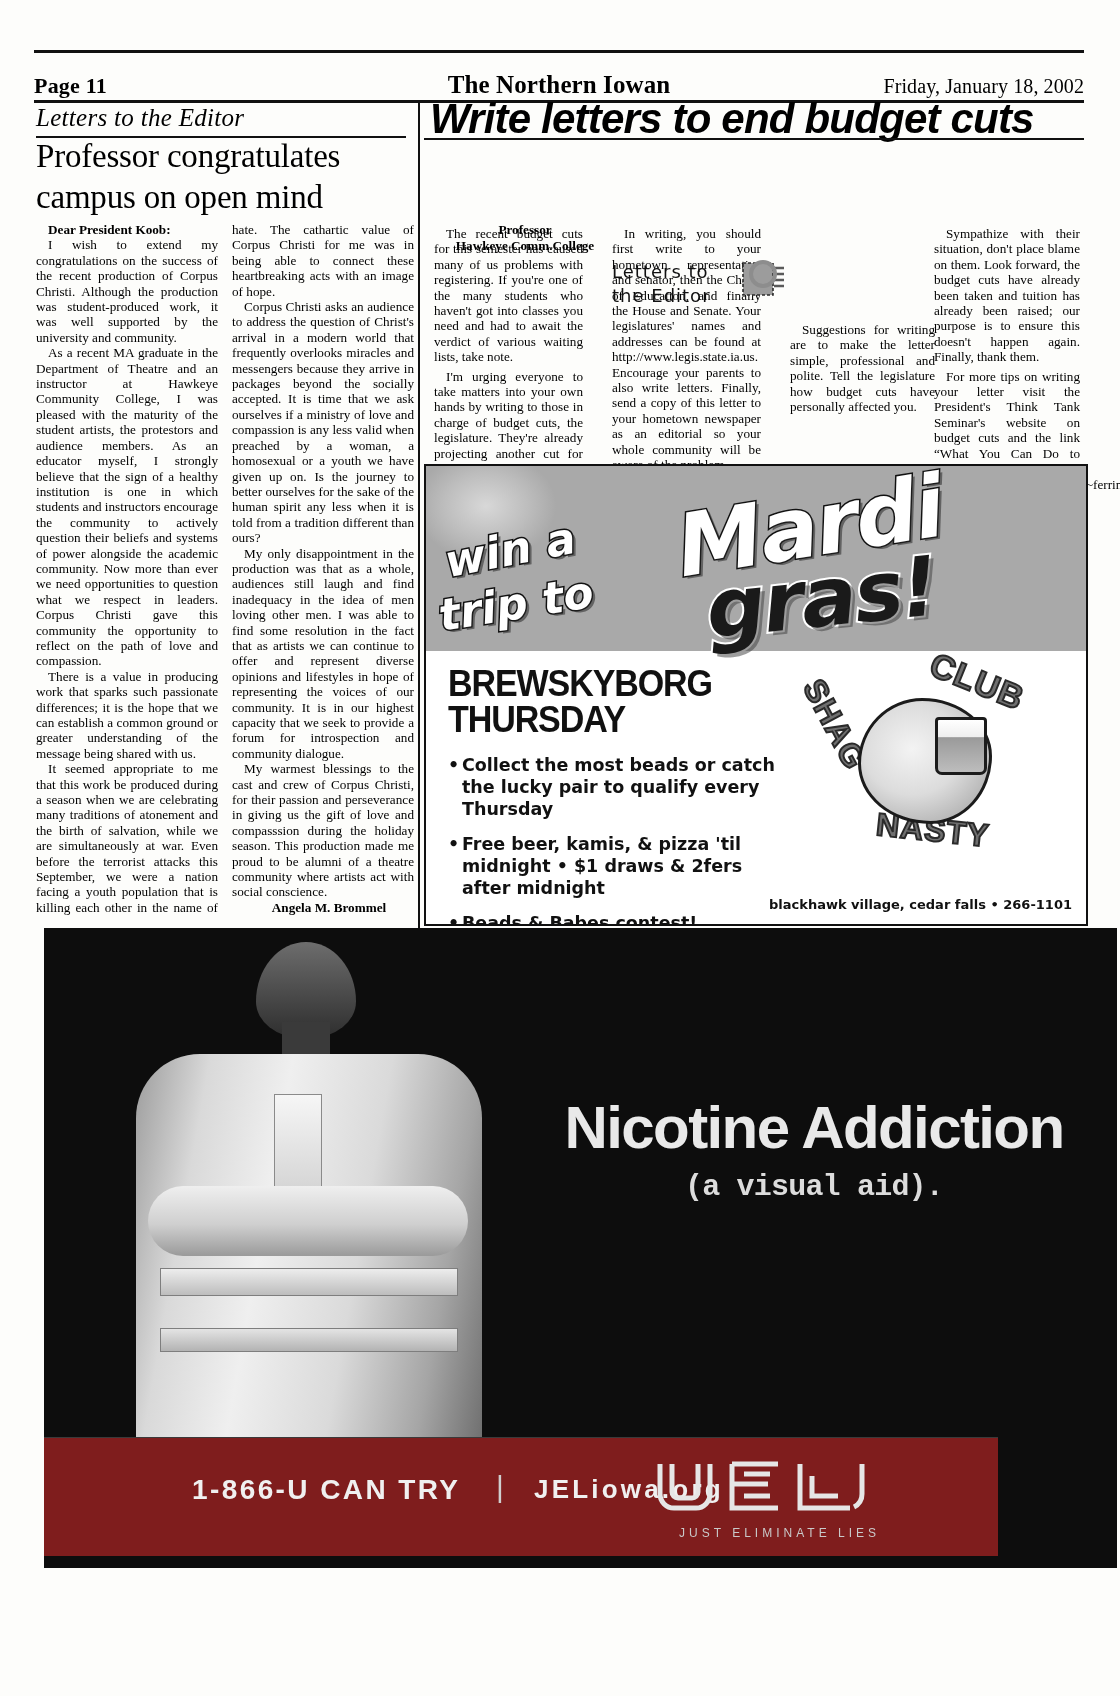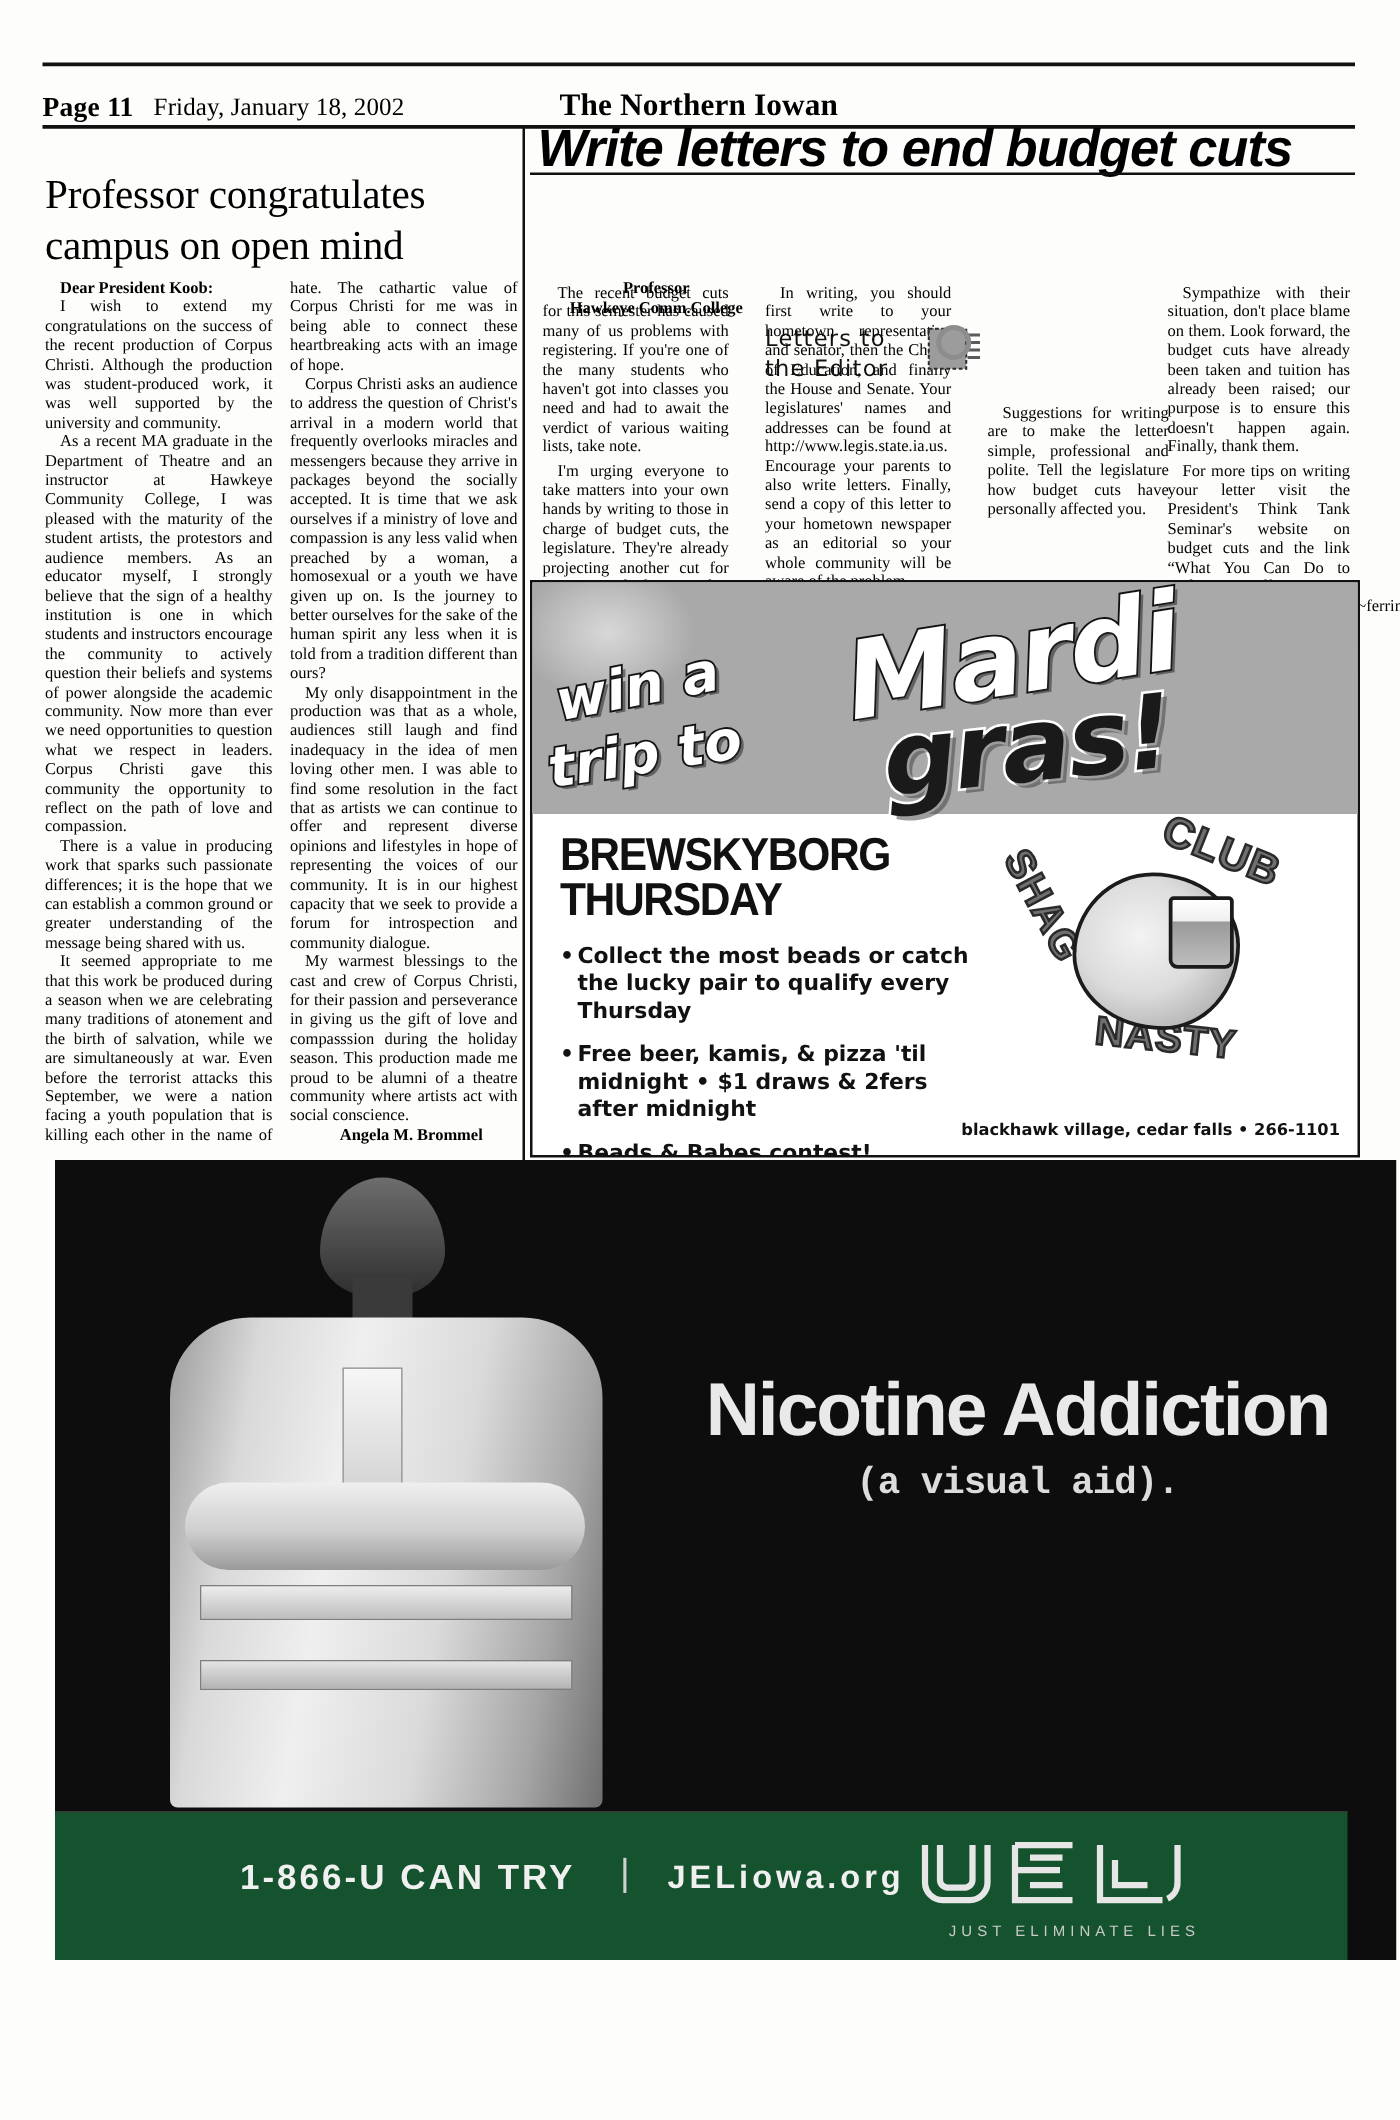--- a/index.html
+++ b/index.html
@@ -24,20 +24,21 @@
   }
   
   .masthead {
     position: absolute;
     left: 34px; top: 50px;
     width: 1050px;
     height: 52px;
     border-top: 3px solid #111;
     display: flex;
     align-items: flex-end;
+    justify-content: space-between;
     gap: 16px;
   }
   .masthead-rule {
     position: absolute;
     left: 34px; top: 100px;
     width: 1050px;
     height: 3px;
     background: #111;
   }
   .mh-page {
@@ -364,23 +365,23 @@
     width: 500px;
     font-family: Liberation Mono, monospace;
     font-weight: bold;
     font-size: 30px;
     letter-spacing: -.8px;
     color: #dcdcdc;
     text-align: center;
   }
   .jel-bar {
     position: absolute;
-    left: 0; bottom: 0;
-    width: 1034px; height: 118px;
-    background: #14532d;
+    left: 0; bottom: 12px;
+    width: 954px; height: 118px;
+    background: #7f1d1d;
     border-top: 1px solid #3a3a3a;
   }
   .jel-phone {
     position: absolute;
     left: 148px; top: 36px;
     font-family: "Liberation Sans", sans-serif;
     font-weight: bold;
     font-size: 28px;
     letter-spacing: 2.4px;
     color: #f0f0f0;
@@ -420,20 +421,21 @@
 
 <div class="page">
 
   <div class="masthead">
     <div class="mh-page">Page 11</div>
     <div class="mh-title">The Northern Iowan</div>
     <div class="mh-date">Friday, January 18, 2002</div>
   </div>
   <div class="masthead-rule"></div>
 
+  <div class="lte-kicker">Letters to the Editor</div>
   <div class="letter-head">Professor congratulates campus on open mind</div>
 
   <div class="vrule" style="left:418px; top:100px; width:2px; height:828px;"></div>
 
   <div class="letter-cols">
     <p class="salut">Dear President Koob:</p>
     <p>I wish to extend my congratulations on the success of the recent production of Corpus Christi. Although the production was student-produced work, it was well supported by the university and community.</p>
     <p>As a recent MA graduate in the Department of Theatre and an instructor at Hawkeye Community College, I was pleased with the maturity of the student artists, the protestors and audience members. As an educator myself, I strongly believe that the sign of a healthy institution is one in which students and instructors encourage the community to actively question their beliefs and systems of power alongside the academic community. Now more than ever we need opportunities to question what we respect in leaders. Corpus Christi gave this community the opportunity to reflect on the path of love and compassion.</p>
     <p>There is a value in producing work that sparks such passionate differences; it is the hope that we can establish a common ground or greater understanding of the message being shared with us.</p>
     <p>It seemed appropriate to me that this work be produced during a season when we are celebrating many traditions of atonement and the birth of salvation, while we are simultaneously at war. Even before the terrorist attacks this September, we were a nation facing a youth population that is killing each other in the name of hate. The cathartic value of Corpus Christi for me was in being able to connect these heartbreaking acts with an image of hope.</p>

